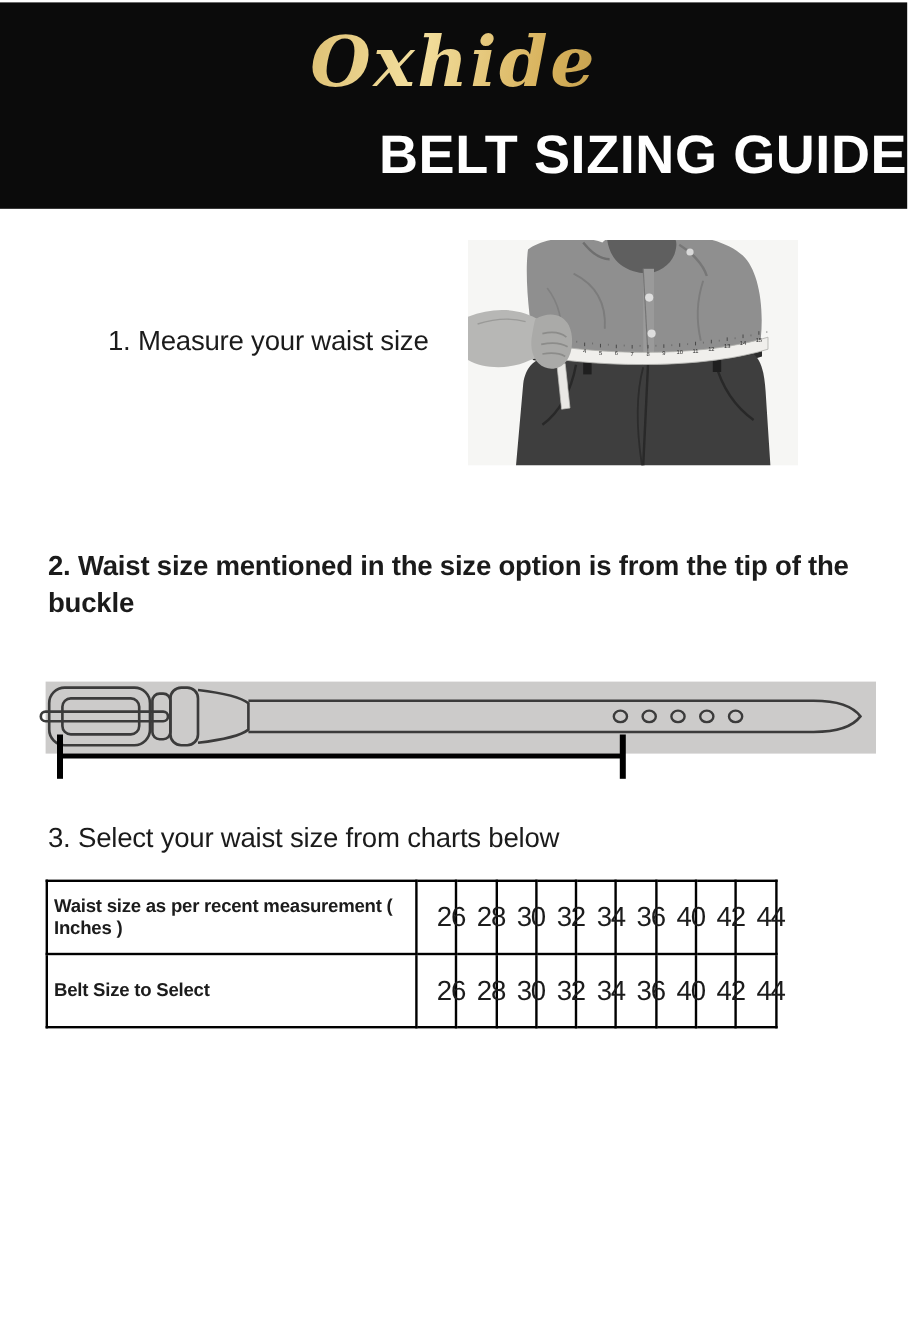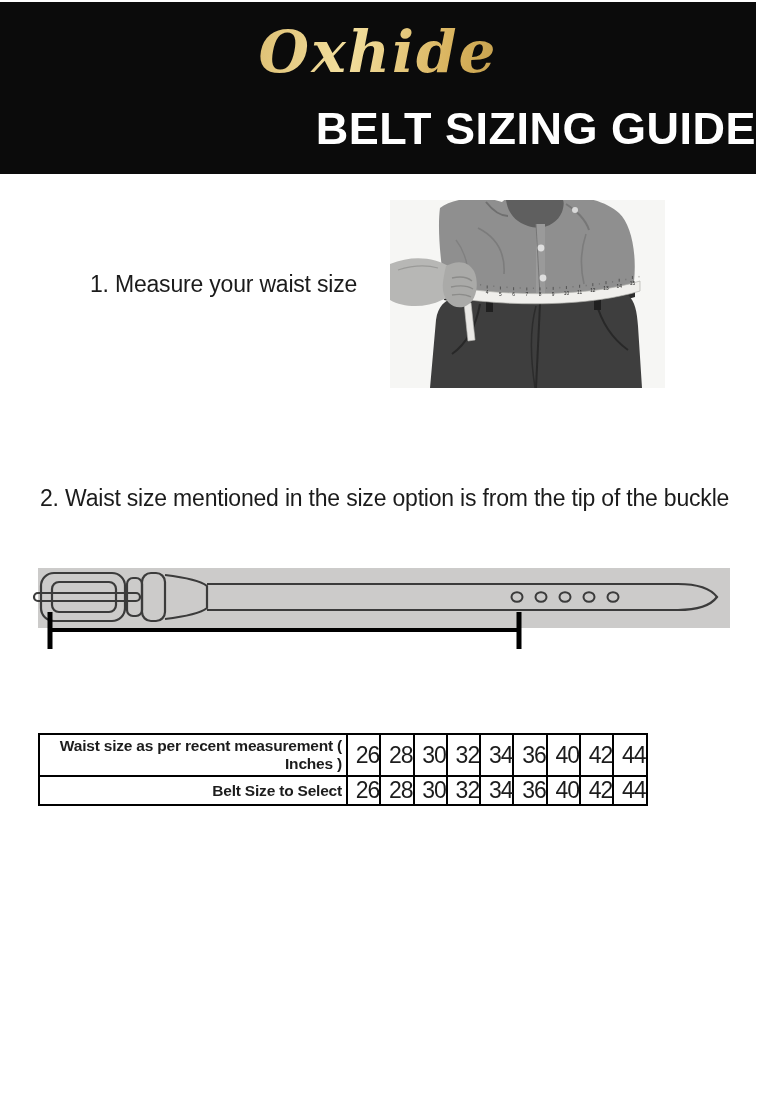--- a/index.html
+++ b/index.html
@@ -25,48 +25,48 @@
   }
   .title {
     position:absolute; top:101px; left:0; width:100%;
     text-align:right; color:#ffffff; font-weight:700; font-size:45px;
     line-height:52px; letter-spacing:0.5px;
   }
 
   
   .step { position:absolute; font-size:23px; color:#1b1b1b; letter-spacing:-0.2px; }
   .step1 { left:48px; top:271px;margin-left:42px; }
-  .step2 { left:40px; top:483px; line-height:31px; }
+  .step2 { left:40px; top:456px; line-height:31px;font-weight:bold; }
   .step2 .line2 { margin-left:7px; }
   .step3 { left:40px; top:685px; }
 
   
   .photo { position:absolute; left:390px; top:200px; width:275px; height:188px; }
   .photo svg { display:block; width:100%; height:100%; }
 
   
   .belt-diagram { position:absolute; left:0; top:555px; width:762px; height:110px; }
   .belt-diagram svg { display:block; width:100%; height:100%; }
 
   
   .size-chart {
     position:absolute; left:38px; top:733px; width:608px;
     border-collapse:collapse; table-layout:fixed;
   }
-  .size-chart td { border:2px solid #000000; vertical-align:middle; background:#fff;text-align:right; }
+  .size-chart td { border:2px solid #000000; vertical-align:middle; background:#fff; }
   .size-chart .chart-header {
     height:31px; text-align:center; font-weight:700; font-size:15px;
     letter-spacing:0; padding:2px 4px;
   }
   .size-chart .lbl {
     font-weight:700; font-size:15.5px; padding:2px 4px 2px 5px; height:27px;
     letter-spacing:-0.2px;
   }
   .size-chart .num {
-    font-size:23px; text-align:right; padding:0; height:27px; font-weight:400;
+    font-size:23px; text-align:left; padding:16px; height:27px; font-weight:400;
     letter-spacing:-1px;
   }
 </style>
 </head>
 <body>
 
 <div class="canvas">
 
   <div class="header">
     <div class="brand">Oxhide</div>
@@ -191,20 +191,21 @@
         </g>
       </g>
       <g stroke="#000000">
         <line x1="50" y1="75" x2="519" y2="75" stroke-width="4"></line>
         <line x1="50" y1="57" x2="50" y2="94" stroke-width="5"></line>
         <line x1="519" y1="57" x2="519" y2="94" stroke-width="5"></line>
       </g>
     </svg>
   </div>
 
+  <div class="step step3">3. Select your waist size from charts below</div>
 
   <table class="size-chart">
     <colgroup>
       <col style="width:308px">
       <col span="9" style="width:33.3px">
     </colgroup>
     <tbody>
       <tr>
         <td class="lbl">Waist size as per recent measurement ( Inches )</td>
         <td class="num">26</td>

